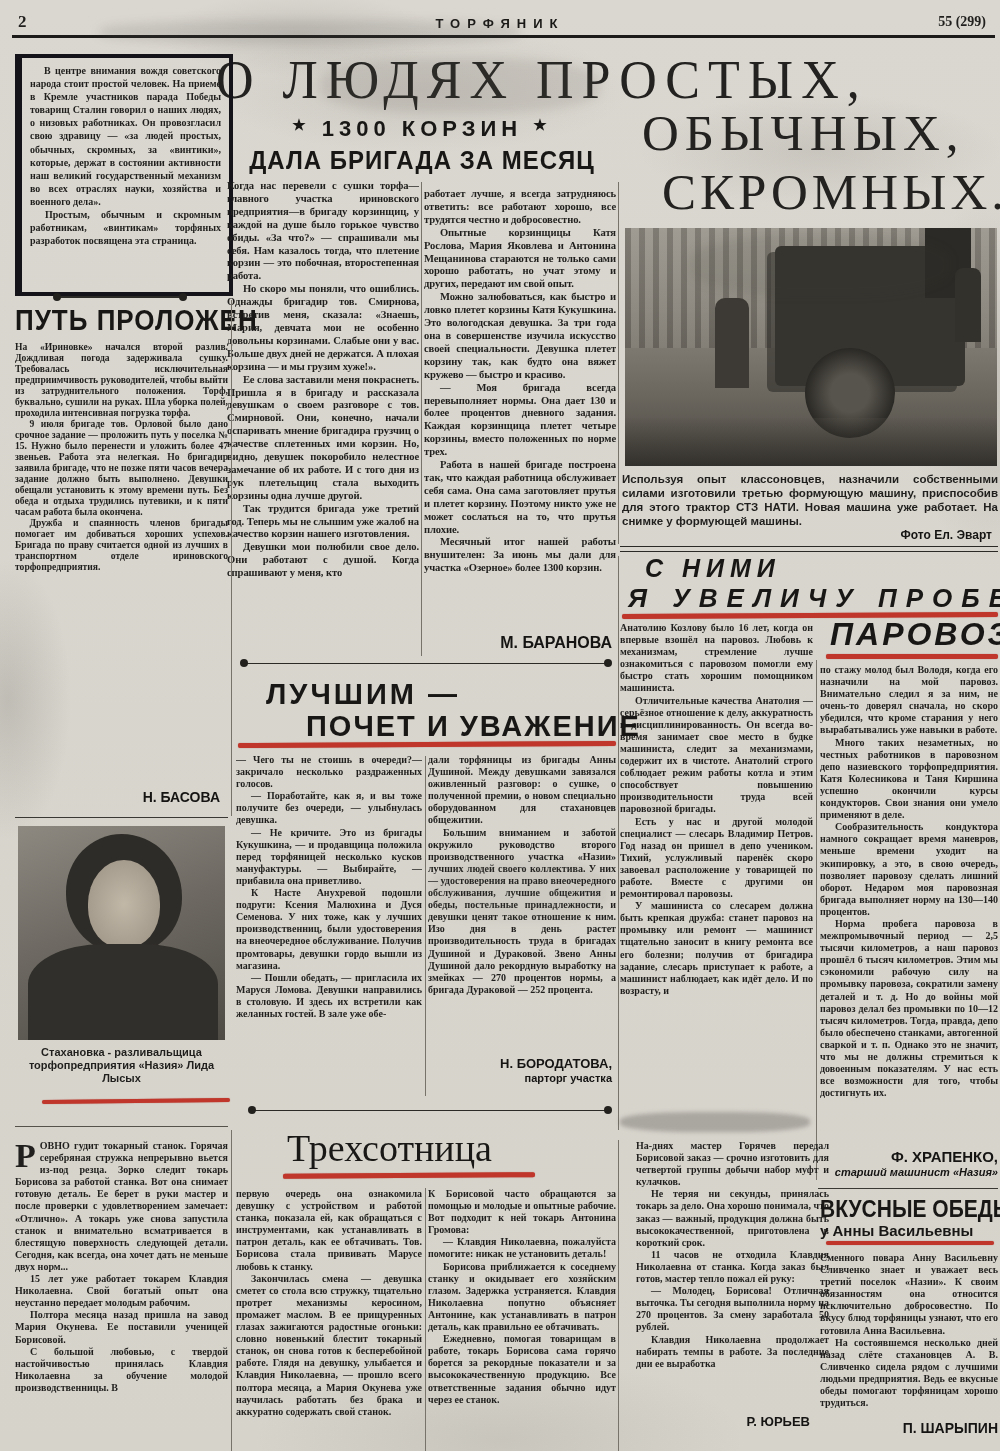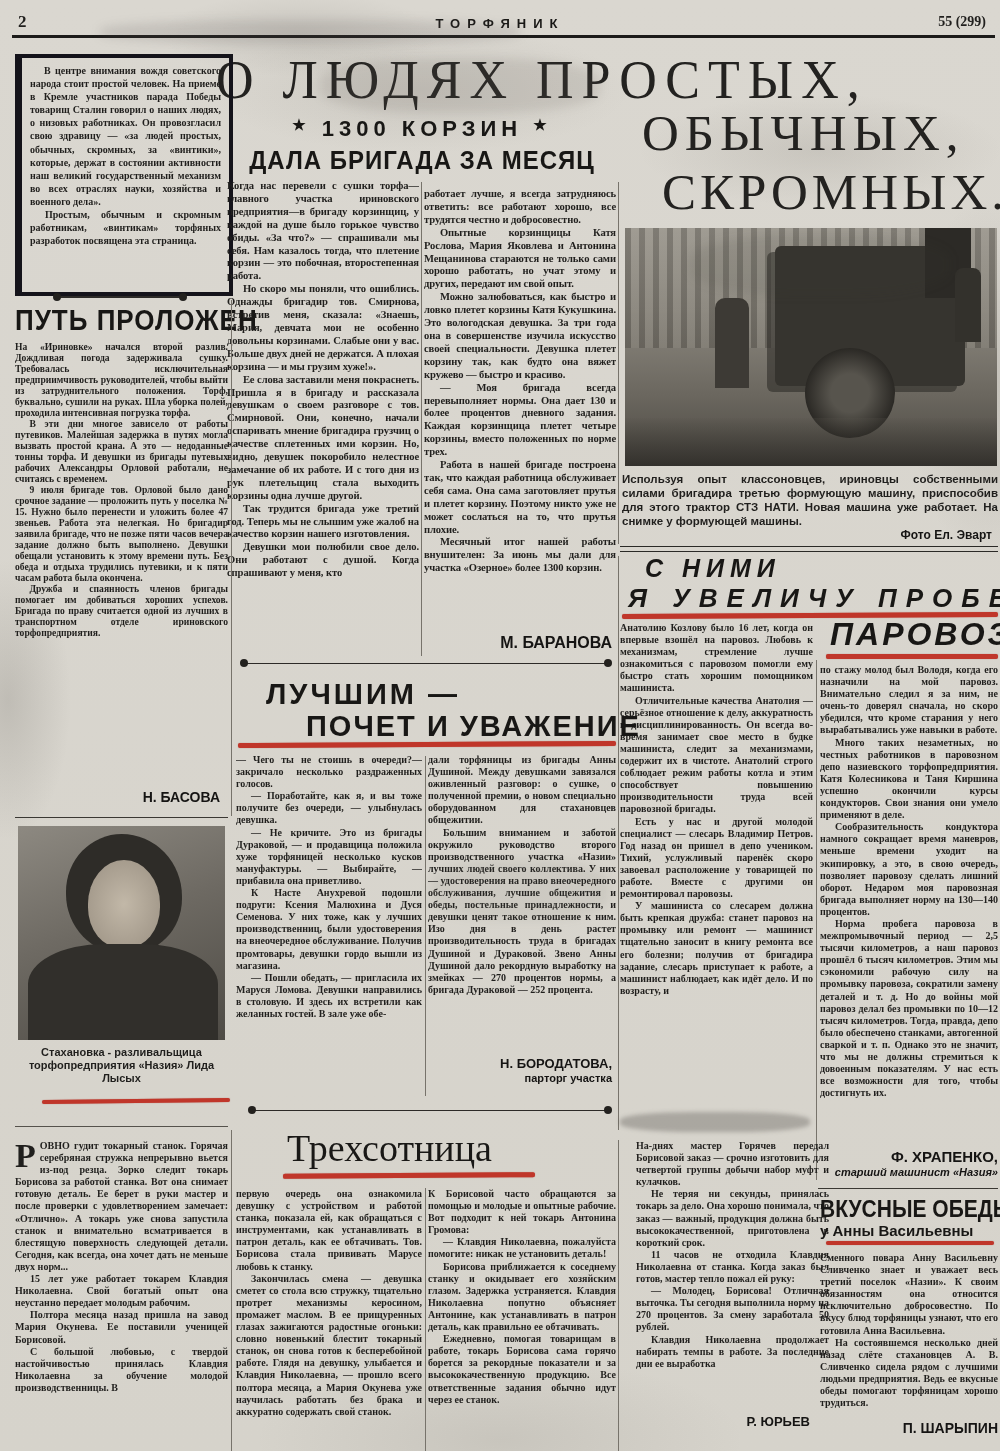--- a/index.html
+++ b/index.html
@@ -50,21 +50,20 @@
 
   <div class="abs bt" style="left:15px;top:54px;width:191px;height:222px;border:4px solid #14131a;border-left-width:7px;padding:6px 8px;font-size:10px;line-height:13.1px;">
     <p class="ni" style="text-indent:1.4em">В центре внимания вождя советского народа стоит простой человек. На приеме в Кремле участников парада Победы товарищ Сталин говорил о наших людях, о низовых работниках. Он провозгласил свою здравицу — «за людей простых, обычных, скромных, за «винтики», которые, держат в состоянии активности наш великий государственный механизм во всех отраслях науки, хозяйства и военного дела».</p>
     <p>Простым, обычным и скромным работникам, «винтикам» торфяных разработок посвящена эта страница.</p>
   </div>
   <div class="orn" style="left:55px;top:296px;width:130px;"></div>
 
   <div class="abs sans-head" style="left:15px;top:303px;width:213px;text-align:center;font-size:26px;transform:scaleY(1.12);transform-origin:top center;letter-spacing:1px;">ПУТЬ ПРОЛОЖЕН</div>
   <div class="abs bt fs-s" style="left:15px;top:341px;width:213px;height:446px;">
     <p class="ni">На «Ириновке» начался второй разлив. Дождливая погода задерживала сушку. Требовалась исключительная предприимчивость руководителей, чтобы выйти из затруднительного положения. Торф, буквально, сушили на руках. Шла уборка полей, проходила интенсивная погрузка торфа.</p>
-    <p>В эти дни многое зависело от работы путевиков. Малейшая задержка в путях могла вызвать простой крана. А это — недоданные тонны торфа. И девушки из бригады путевых рабочих Александры Орловой работали, не считаясь с временем.</p>
     <p>9 июля бригаде тов. Орловой было дано срочное задание — проложить путь у поселка № 15. Нужно было перенести и уложить более 47 звеньев. Работа эта нелегкая. Но бригадир заявила бригаде, что не позже пяти часов вечера задание должно быть выполнено. Девушки обещали установить к этому времени путь. Без обеда и отдыха трудились путевики, и к пяти часам работа была окончена.</p>
     <p>Дружба и спаянность членов бригады помогает им добиваться хороших успехов. Бригада по праву считается одной из лучших в транспортном отделе ириновского торфопредприятия.</p>
   </div>
   <div class="abs byline" style="left:15px;top:789px;width:205px;text-align:right;font-size:14px;">Н. БАСОВА</div>
   <div class="hrule" style="left:15px;top:817px;width:213px;"></div>
 
   <div class="abs" style="left:18px;top:826px;width:207px;height:214px;background:linear-gradient(160deg,#8d8981 0%,#6e6a63 45%,#4e4b45 100%);overflow:hidden;">
     <div style="position:absolute;left:48px;top:8px;width:116px;height:120px;background:#2e2c28;border-radius:48% 52% 46% 50%;"></div>
     <div style="position:absolute;left:70px;top:34px;width:72px;height:88px;background:radial-gradient(#c2b8a8,#9a9082);border-radius:50% 50% 46% 46%;"></div>
     <div style="position:absolute;left:10px;top:118px;width:190px;height:100px;background:linear-gradient(#3a3833,#27251ف 80%,#23211e);background-color:#312f2b;border-radius:40% 40% 0 0;"></div>
@@ -104,21 +103,21 @@
 
   <div class="abs" style="left:625px;top:228px;width:372px;height:238px;overflow:hidden;background:linear-gradient(#a39f96 0%,#8b877e 35%,#6b675f 70%,#4b4842 100%);">
     <div style="position:absolute;left:0;top:0;width:372px;height:120px;background:repeating-linear-gradient(90deg,rgba(60,57,52,.35) 0 6px,rgba(150,146,138,.25) 6px 14px);"></div>
     <div style="position:absolute;left:150px;top:18px;width:190px;height:140px;background:#36342f;border-radius:6px;box-shadow:-8px 6px 0 rgba(40,38,34,.55);"></div>
     <div style="position:absolute;left:300px;top:0px;width:46px;height:70px;background:#2c2a26;"></div>
     <div style="position:absolute;left:180px;top:120px;width:90px;height:90px;border-radius:50%;background:radial-gradient(#57544d 30%,#2b2925 70%);"></div>
     <div style="position:absolute;left:90px;top:70px;width:34px;height:90px;background:#3d3a35;border-radius:10px 10px 0 0;"></div>
     <div style="position:absolute;left:330px;top:40px;width:26px;height:74px;background:#33312c;border-radius:8px 8px 0 0;"></div>
     <div style="position:absolute;left:0;top:190px;width:372px;height:48px;background:linear-gradient(rgba(90,86,78,.2),rgba(35,33,30,.6));"></div>
   </div>
-  <div class="abs bt" style="left:622px;top:472px;width:376px;font-size:11.5px;line-height:14px;font-family:'Liberation Sans',sans-serif;font-weight:700;">Используя опыт классоновцев, ириновцы собственными силами бригадира третью формующую машину, приспособив для этого трактор СТЗ НАТИ. Новая машина уже работает. На снимке у формующей машины.</div>
+  <div class="abs bt" style="left:622px;top:472px;width:376px;font-size:11.5px;line-height:14px;font-family:'Liberation Sans',sans-serif;font-weight:700;">Используя опыт классоновцев, назначили собственными силами изготовили третью формующую машину, приспособив для этого трактор СТЗ НАТИ. Новая машина уже работает. На снимке у формующей машины.</div>
   <div class="abs byline" style="left:622px;top:528px;width:370px;text-align:right;font-size:12px;">Фото Ел. Эварт</div>
   <div class="abs" style="left:620px;top:546px;width:378px;height:4px;border-top:1px solid #2b2a27;border-bottom:1px solid #2b2a27;"></div>
 
   <div class="abs sans-head" style="left:645px;top:554px;font-size:25px;font-style:italic;letter-spacing:6px;">С НИМИ</div>
   <div class="abs sans-head" style="left:628px;top:583px;font-size:26px;font-style:italic;letter-spacing:9px;">Я УВЕЛИЧУ ПРОБЕГ</div>
   <div class="red" style="left:622px;top:613px;width:376px;height:5px;transform:rotate(-.3deg);"></div>
   <div class="abs sans-head" style="left:830px;top:616px;font-size:32px;font-style:italic;letter-spacing:3px;">ПАРОВОЗА</div>
   <div class="red" style="left:826px;top:654px;width:172px;height:5px;"></div>
 
   <div class="abs bt fs-r" style="left:620px;top:622px;width:193px;height:492px;">
@@ -138,21 +137,21 @@
   <div class="vrule" style="left:816px;top:660px;height:520px;"></div>
   <div class="hrule" style="left:818px;top:1188px;width:180px;"></div>
 
   <div class="abs sans-head" style="left:266px;top:678px;font-size:29px;letter-spacing:3px;">ЛУЧШИМ —</div>
   <div class="abs sans-head" style="left:306px;top:710px;font-size:29px;letter-spacing:2px;">ПОЧЕТ И УВАЖЕНИЕ</div>
   <div class="red" style="left:238px;top:742px;width:378px;height:5px;transform:rotate(-.3deg);"></div>
 
   <div class="abs bt fs-r" style="left:236px;top:754px;width:186px;height:350px;">
     <p class="ni">— Чего ты не стоишь в очереди?—закричало несколько раздраженных голосов.</p>
     <p>— Поработайте, как я, и вы тоже получите без очереди, — улыбнулась девушка.</p>
-    <p>— Не кричите. Это из бригады Дураковой, — и продавщица положила хуже торфяницей несколько кусков мануфактуры. — Выбирайте, — прибавила она приветливо.</p>
+    <p>— Не кричите. Это из бригады Кукушкина, — и продавщица положила перед торфяницей несколько кусков мануфактуры. — Выбирайте, — прибавила она приветливо.</p>
     <p>К Насте Анухревой подошли подруги: Ксения Малюхина и Дуся Семенова. У них тоже, как у лучших производственниц, были удостоверения на внеочередное обслуживание. Получив промтовары, девушки гордо вышли из магазина.</p>
     <p>— Пошли обедать, — пригласила их Маруся Ломова. Девушки направились в столовую. И здесь их встретили как желанных гостей. В зале уже обе-</p>
   </div>
   <div class="abs bt fs-r" style="left:428px;top:754px;width:188px;height:300px;">
     <p class="ni">дали торфяницы из бригады Анны Душиной. Между девушками завязался оживленный разговор: о сушке, о полученной премии, о новом специально оборудованном для стахановцев общежитии.</p>
     <p>Большим вниманием и заботой окружило руководство второго производственного участка «Назии» лучших людей своего коллектива. У них — удостоверения на право внеочередного обслуживания, лучшие общежития и обеды, постельные принадлежности, и девушки ценят такое отношение к ним. Изо дня в день растет производительность труда в бригадах Душиной и Дураковой. Звено Анны Душиной дало рекордную выработку на змейках — 270 процентов нормы, а бригада Дураковой — 252 процента.</p>
   </div>
   <div class="abs byline" style="left:428px;top:1056px;width:184px;text-align:right;font-size:13px;">Н. БОРОДАТОВА,</div>
   <div class="abs byline" style="left:428px;top:1072px;width:184px;text-align:right;font-size:11px;">парторг участка</div>
   <div class="vrule" style="left:425px;top:756px;height:340px;"></div>

